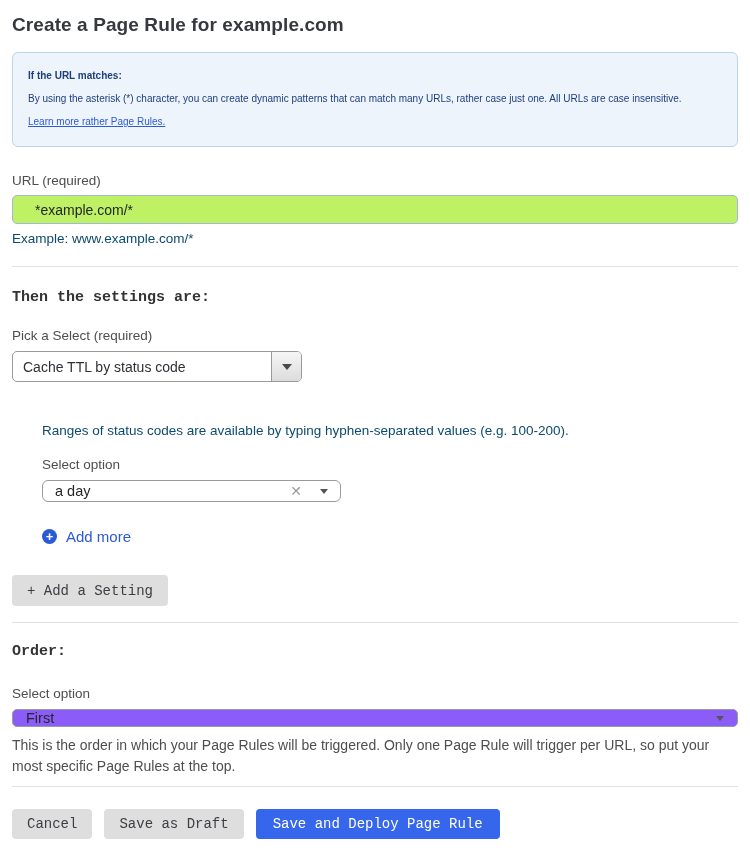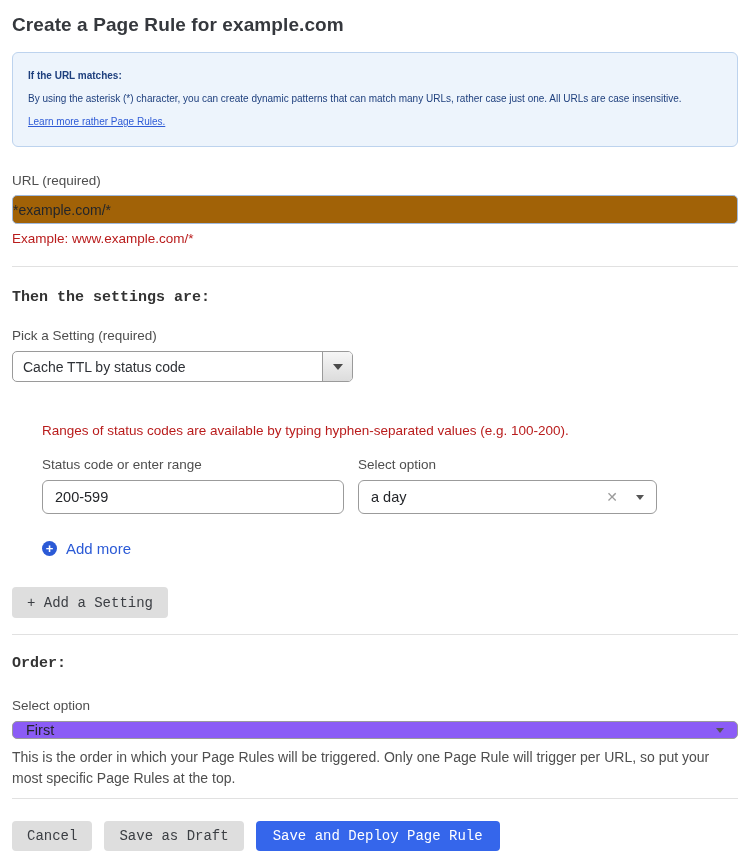--- a/index.html
+++ b/index.html
@@ -29,31 +29,31 @@
     line-height: 23px;
   }
   .info-box .info-heading { font-weight: bold; }
   .info-box .info-link {
     color: #2f5bd6; text-decoration: underline; cursor: pointer;
     display: inline-block;
   }
 
   
   .field-label { font-size: 13.5px; color: #4e4e4e; }
-  .helper-text { font-size: 13.5px; color: #b91c1c; }
+  .helper-text { font-size: 13.5px; color: #0c4a6e; }
 
   
   .url-section { margin-top: 24px; }
   .url-input {
     margin-top: 6px;
     width: 100%; height: 29px;
-    background: #a16207;
+    background: #bef264;
     border: 1px solid #9fb9de;
     border-radius: 5px;
-    padding: 0 0;
+    padding: 0 22px;
     font-family: "Liberation Sans", sans-serif;
     font-size: 14px; color: #24262a;
     outline: none;
   }
   .url-helper { margin-top: 7px; }
 
   .divider { border: none; border-top: 1px solid #e1e1e1; height: 0; }
   .divider-1 { margin-top: 20px; }
   .divider-2 { margin-top: 16px; }
   .divider-3 { margin-top: 9px; }
@@ -61,21 +61,21 @@
   .section-heading {
     font-size: 15px; font-weight: bold; color: #333333; font-family: Liberation Mono, monospace;
   }
   .settings-heading { margin-top: 22px; }
   .order-heading { margin-top: 20px; }
 
   
   .pick-setting-label { margin-top: 22px; }
   .setting-select {
     margin-top: 8px;
-    width: 341px; height: 31px;
+    width: 290px; height: 31px;
     border: 1px solid #9a9a9a;
     border-radius: 5px;
     background: #ffffff;
     display: flex; align-items: stretch;
     cursor: pointer;
     overflow: hidden;
   }
   .setting-select .select-text {
     flex: 1; display: flex; align-items: center;
     padding: 0 10px; font-size: 14px; color: #2e3136;
@@ -110,21 +110,21 @@
     border: 1px solid #9b9b9b;
     border-radius: 6px;
     padding: 0 12px;
     font-family: "Liberation Sans", sans-serif;
     font-size: 14.5px; color: #24262a;
     background: #ffffff;
     outline: none;
   }
   .ttl-select {
     margin-top: 7px;
-    height: 34px;
+    height: 22px;
     border: 1px solid #9b9b9b;
     border-radius: 6px;
     background: #ffffff;
     display: flex; align-items: center;
     padding: 0 12px;
     cursor: pointer;
   }
   .ttl-select .select-text { flex: 1; font-size: 14.5px; color: #24262a; }
   .clear-icon {
     color: #9b9b9b; font-size: 14px; line-height: 1;
@@ -196,36 +196,32 @@
   <div class="url-section">
     <label class="field-label">URL (required)</label>
     <input class="url-input" type="text" value="*example.com/*" style="">
     <div class="helper-text url-helper">Example: www.example.com/*</div>
   </div>
 
   <hr class="divider divider-1">
 
   <div class="section-heading settings-heading">Then the settings are:</div>
 
-  <div class="field-label pick-setting-label">Pick a Setting (required)</div>
+  <div class="field-label pick-setting-label">Pick a Select (required)</div>
   <div class="setting-select">
     <span class="select-text">Cache TTL by status code</span>
     <span class="select-arrow-btn">
       <span class="tri-down"></span>
     </span>
   </div>
 
   <div class="nested">
     <div class="helper-text ranges-note">Ranges of status codes are available by typing hyphen-separated values (e.g. 100-200).</div>
 
     <div class="status-row">
-      <div class="status-col-1">
-        <label class="field-label">Status code or enter range</label>
-        <input class="status-input" type="text" value="200-599" style="">
-      </div>
       <div class="status-col-2">
         <label class="field-label">Select option</label>
         <div class="ttl-select">
           <span class="select-text">a day</span>
           <span class="clear-icon">✕</span>
           <span class="tri-down small"></span>
         </div>
       </div>
     </div>
 

